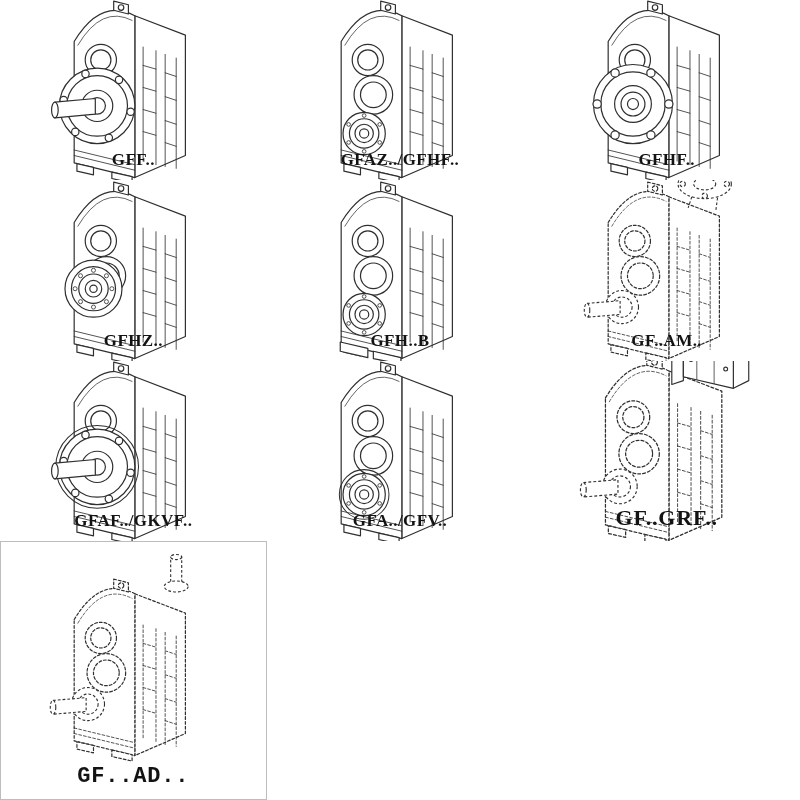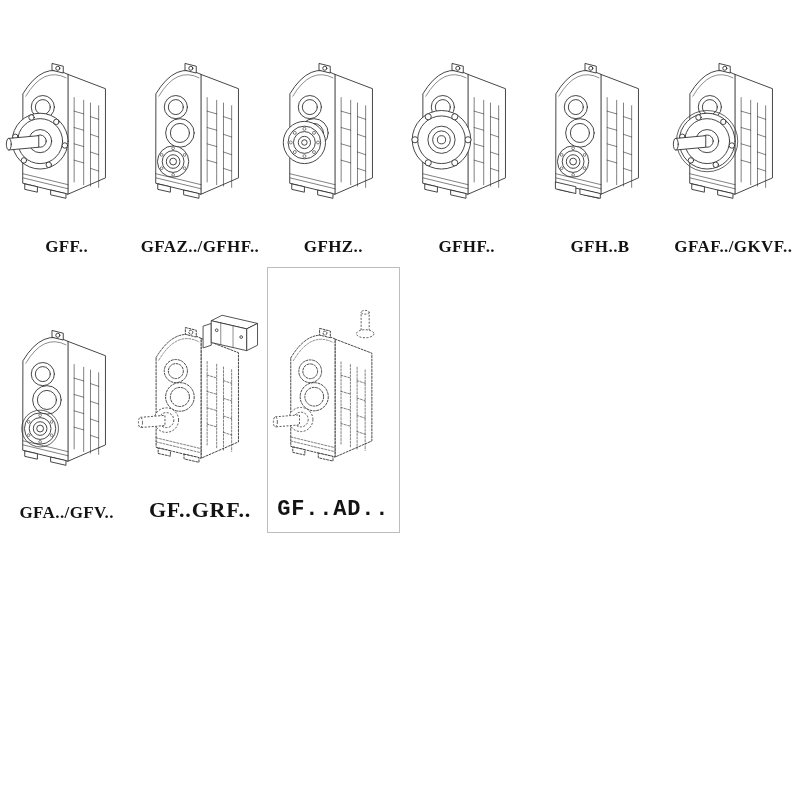--- a/index.html
+++ b/index.html
@@ -7,21 +7,21 @@
     padding: 0;
     background: #ffffff;
     width: 800px;
     height: 800px;
     font-family: "Liberation Serif", serif;
   }
   .catalog {
     display: grid;
     width: 800px;
     height: 800px;
-    grid-template-columns: repeat(6, 1fr);
+    grid-template-columns: repeat(3, 1fr);
     grid-template-rows: repeat(3, 1fr);
   }
   figure.cell {
     margin: 0;
     box-sizing: border-box;
     display: flex;
     flex-direction: column;
     align-items: center;
     justify-content: flex-end;
     padding: 4px 2px 10px 2px;
@@ -238,48 +238,58 @@
         <use href="#ov-out-hollow"></use>
       </svg>
     </div>
     <figcaption class="label">GFAZ../GFHF..</figcaption>
   </figure>
 
   <figure class="cell">
     <div class="art">
       <svg class="draw" viewBox="0 0 190 235" role="img">
         <use href="#sym-housing"></use>
+        <use href="#ov-out-flange-hollow"></use>
+      </svg>
+    </div>
+    <figcaption class="label">GFHF..</figcaption>
+  </figure>
+
+  <figure class="cell">
+    <div class="art">
+      <svg class="draw" viewBox="0 0 190 235" role="img">
+        <use href="#sym-housing"></use>
         <use href="#ov-bearing-big"></use>
       </svg>
     </div>
     <figcaption class="label">GFHZ..</figcaption>
-  </figure>
-
-  <figure class="cell">
-    <div class="art">
-      <svg class="draw" viewBox="0 0 190 235" role="img">
-        <use href="#sym-housing"></use>
-        <use href="#ov-out-flange-hollow"></use>
-      </svg>
-    </div>
-    <figcaption class="label">GFHF..</figcaption>
   </figure>
 
 
   <figure class="cell">
     <div class="art">
       <svg class="draw" viewBox="0 0 190 235" role="img">
         <use href="#sym-housing"></use>
         <use href="#ov-out-hollow"></use>
         <use href="#ov-feet"></use>
       </svg>
     </div>
     <figcaption class="label">GFH..B</figcaption>
   </figure>
 
+  <figure class="cell">
+    <div class="art">
+      <svg class="draw" viewBox="0 0 190 235" role="img">
+        <use href="#sym-housing" class="dash"></use>
+        <use href="#ov-out-shaft-small" class="dash"></use>
+        <use href="#ov-in-flange-top" class="dash"></use>
+      </svg>
+    </div>
+    <figcaption class="label">GF..AM..</figcaption>
+  </figure>
 
 
   <figure class="cell">
     <div class="art">
       <svg class="draw" viewBox="0 0 190 235" role="img">
         <use href="#sym-housing"></use>
         <use href="#ov-flange-rim"></use>
         <use href="#ov-out-flange"></use>
       </svg>
     </div>

